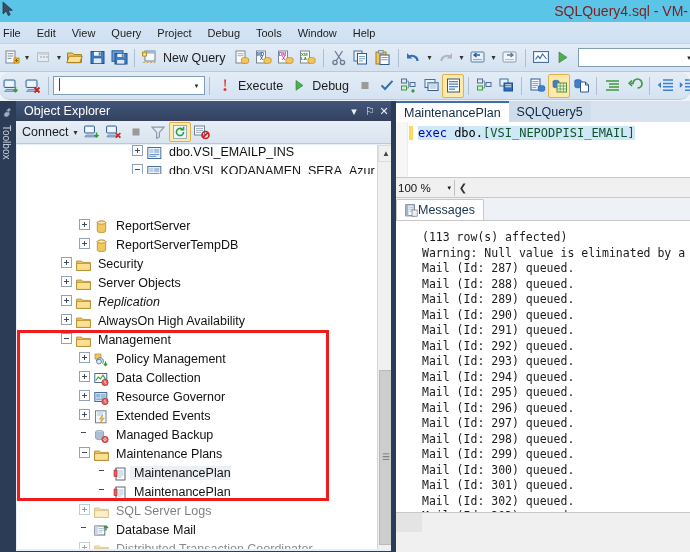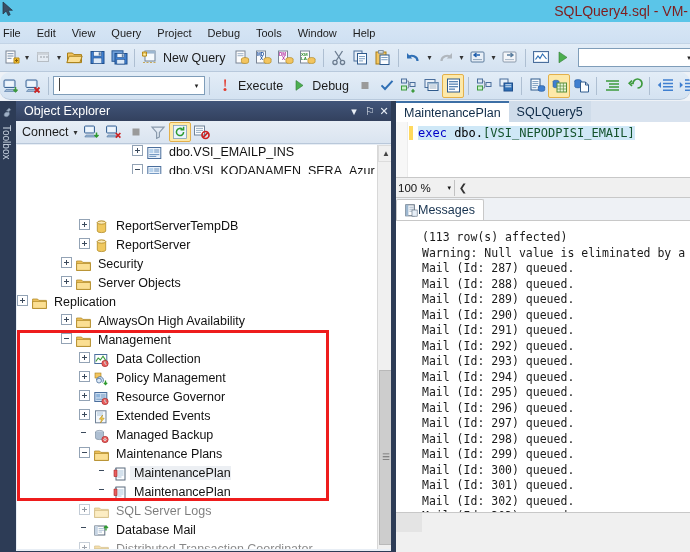--- a/index.html
+++ b/index.html
@@ -699,33 +699,33 @@
 
       <div class="tnode" style="padding-left:62px;">
         <div class="expander plus"></div>
         <div class="ticon">
           <svg width="13" height="14" viewBox="0 0 13 14">
             <ellipse cx="6.5" cy="2.6" rx="4.2" ry="1.6" fill="#f5d98a" stroke="#a87f18" stroke-width="0.7"></ellipse>
             <path d="M2.3 2.6 v8.4 a4.2 1.6 0 0 0 8.4 0 v-8.4" fill="#f0c85e" stroke="#a87f18" stroke-width="0.7"></path>
             <ellipse cx="6.5" cy="2.6" rx="4.2" ry="1.6" fill="#fbeab8" stroke="#a87f18" stroke-width="0.7"></ellipse>
           </svg>
         </div>
-        <div class="lbl">ReportServerTempDB</div>
+        <div class="lbl">ReportServer</div>
       </div>
 
       <div class="tnode" style="padding-left:62px;">
         <div class="expander plus"></div>
         <div class="ticon">
           <svg width="13" height="14" viewBox="0 0 13 14">
             <ellipse cx="6.5" cy="2.6" rx="4.2" ry="1.6" fill="#f5d98a" stroke="#a87f18" stroke-width="0.7"></ellipse>
             <path d="M2.3 2.6 v8.4 a4.2 1.6 0 0 0 8.4 0 v-8.4" fill="#f0c85e" stroke="#a87f18" stroke-width="0.7"></path>
             <ellipse cx="6.5" cy="2.6" rx="4.2" ry="1.6" fill="#fbeab8" stroke="#a87f18" stroke-width="0.7"></ellipse>
           </svg>
         </div>
-        <div class="lbl">ReportServer</div>
+        <div class="lbl">ReportServerTempDB</div>
       </div>
 
       <div class="tnode" style="padding-left:44px;">
         <div class="expander plus"></div>
         <div class="ticon">
           <svg width="15" height="13" viewBox="0 0 15 13">
             <path d="M0.6 2 h5 l1.2 1.4 h7.6 v8 h-13.8z" fill="#f3c560" stroke="#a87f18" stroke-width="0.7"></path>
             <path d="M0.6 4.4 h13.8 v7 h-13.8z" fill="#fbdf93" stroke="#a87f18" stroke-width="0.7"></path>
           </svg>
         </div>
@@ -736,21 +736,21 @@
         <div class="expander plus"></div>
         <div class="ticon">
           <svg width="15" height="13" viewBox="0 0 15 13">
             <path d="M0.6 2 h5 l1.2 1.4 h7.6 v8 h-13.8z" fill="#f3c560" stroke="#a87f18" stroke-width="0.7"></path>
             <path d="M0.6 4.4 h13.8 v7 h-13.8z" fill="#fbdf93" stroke="#a87f18" stroke-width="0.7"></path>
           </svg>
         </div>
         <div class="lbl">Server Objects</div>
       </div>
 
-      <div class="tnode" style="">
+      <div class="tnode" style="padding-left:44px;font-style:italic;">
         <div class="expander plus"></div>
         <div class="ticon">
           <svg width="15" height="13" viewBox="0 0 15 13">
             <path d="M0.6 2 h5 l1.2 1.4 h7.6 v8 h-13.8z" fill="#f3c560" stroke="#a87f18" stroke-width="0.7"></path>
             <path d="M0.6 4.4 h13.8 v7 h-13.8z" fill="#fbdf93" stroke="#a87f18" stroke-width="0.7"></path>
           </svg>
         </div>
         <div class="lbl">Replication</div>
       </div>
 
@@ -767,46 +767,46 @@
 
       <div class="tnode" style="padding-left:44px;">
         <div class="expander"></div>
         <div class="ticon">
           <svg width="15" height="13" viewBox="0 0 15 13">
             <path d="M0.6 2 h5 l1.2 1.4 h7.6 v8 h-13.8z" fill="#f3c560" stroke="#a87f18" stroke-width="0.7"></path>
             <path d="M0.6 4.4 h13.8 v7 h-13.8z" fill="#fbdf93" stroke="#a87f18" stroke-width="0.7"></path>
           </svg>
         </div>
         <div class="lbl">Management</div>
+      </div>
+
+      <div class="tnode" style="padding-left:62px;">
+        <div class="expander plus"></div>
+        <div class="ticon">
+          <svg width="15" height="14" viewBox="0 0 15 14">
+            <rect x="1" y="1" width="6" height="5" fill="#f3c560" stroke="#a87f18" stroke-width="0.6"></rect>
+            <path d="M2.5 8 a3.5 3.5 0 1 1 6 2.6" fill="#cfe0f2" stroke="#4a6e9c" stroke-width="0.8"></path>
+            <circle cx="5" cy="8.6" r="2.4" fill="#dbe9f7" stroke="#4a6e9c" stroke-width="0.8"></circle>
+            <path d="M11.5 8.5 v4 M9.8 10.8 l1.7 1.8 l1.7-1.8" stroke="#2f9a2f" stroke-width="1.3" fill="none"></path>
+          </svg>
+        </div>
+        <div class="lbl">Policy Management</div>
       </div>
 
       <div class="tnode" style="padding-left:62px;">
         <div class="expander plus"></div>
         <div class="ticon">
           <svg width="15" height="14" viewBox="0 0 15 14">
             <rect x="0.8" y="1.5" width="12" height="9" fill="#ffffff" stroke="#4a6e9c"></rect>
             <path d="M1.8 8.5 L4.2 5 L6.4 7 L9 3.2 L11.8 7.6" stroke="#3a9a3a" stroke-width="1.1" fill="none"></path>
             <circle cx="11" cy="10.5" r="3.2" fill="#e85d5d" stroke="#a12626" stroke-width="0.6"></circle>
             <path d="M11 8.6 v2.1 l1.4 0.8" stroke="#ffffff" stroke-width="1"></path>
           </svg>
         </div>
         <div class="lbl">Data Collection</div>
-      </div>
-
-      <div class="tnode" style="padding-left:62px;">
-        <div class="expander plus"></div>
-        <div class="ticon">
-          <svg width="15" height="14" viewBox="0 0 15 14">
-            <rect x="1" y="1" width="6" height="5" fill="#f3c560" stroke="#a87f18" stroke-width="0.6"></rect>
-            <path d="M2.5 8 a3.5 3.5 0 1 1 6 2.6" fill="#cfe0f2" stroke="#4a6e9c" stroke-width="0.8"></path>
-            <circle cx="5" cy="8.6" r="2.4" fill="#dbe9f7" stroke="#4a6e9c" stroke-width="0.8"></circle>
-            <path d="M11.5 8.5 v4 M9.8 10.8 l1.7 1.8 l1.7-1.8" stroke="#2f9a2f" stroke-width="1.3" fill="none"></path>
-          </svg>
-        </div>
-        <div class="lbl">Policy Management</div>
       </div>
 
       <div class="tnode" style="padding-left:62px;">
         <div class="expander plus"></div>
         <div class="ticon">
           <svg width="15" height="14" viewBox="0 0 15 14">
             <rect x="0.8" y="1.5" width="12" height="9" fill="#cfe0f2" stroke="#4a6e9c"></rect>
             <rect x="2.2" y="3" width="4" height="3.4" fill="#8fb5dc"></rect>
             <path d="M7 4 h4.5 M7 6 h4.5 M2.2 8.2 h9" stroke="#5b86b5" stroke-width="0.8"></path>
             <circle cx="11" cy="10.5" r="3.2" fill="#e85d5d" stroke="#a12626" stroke-width="0.6"></circle>

